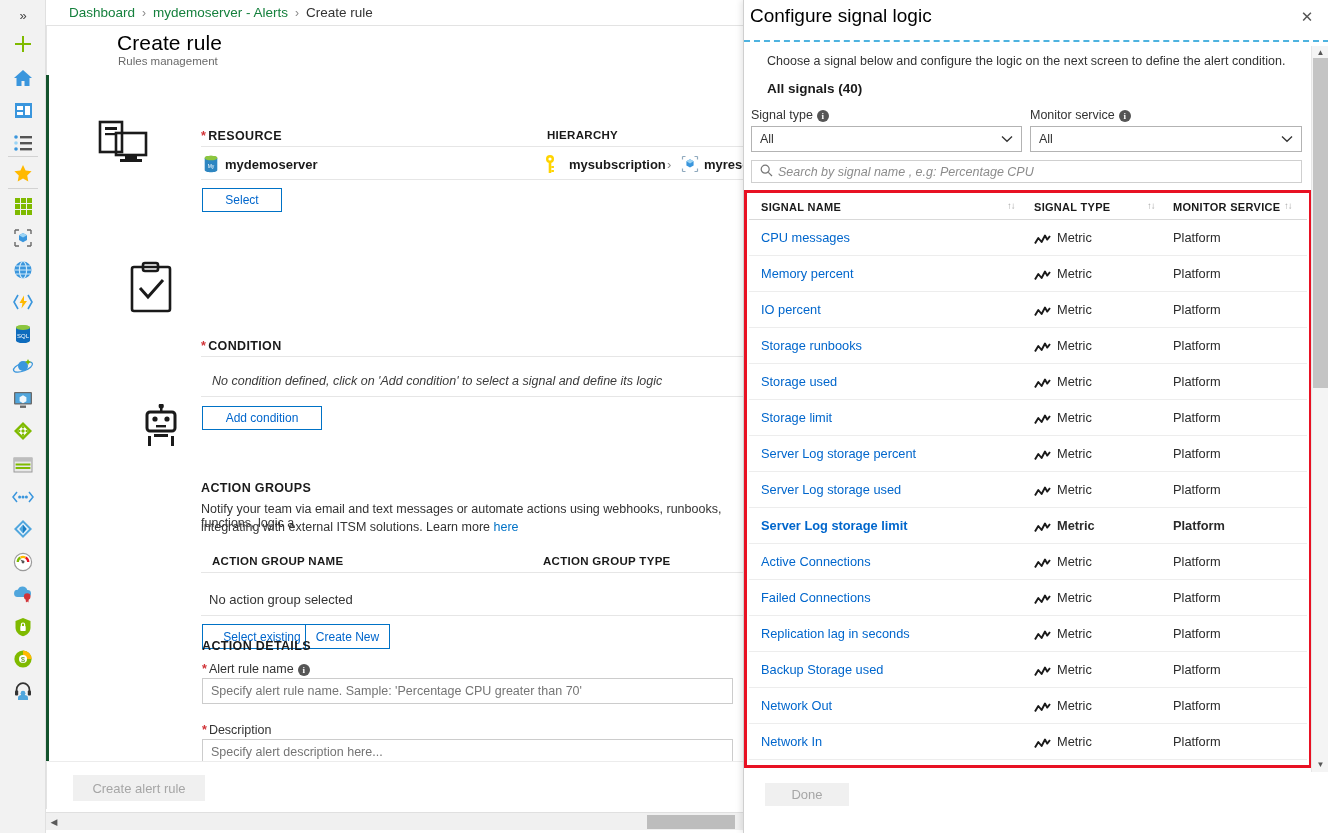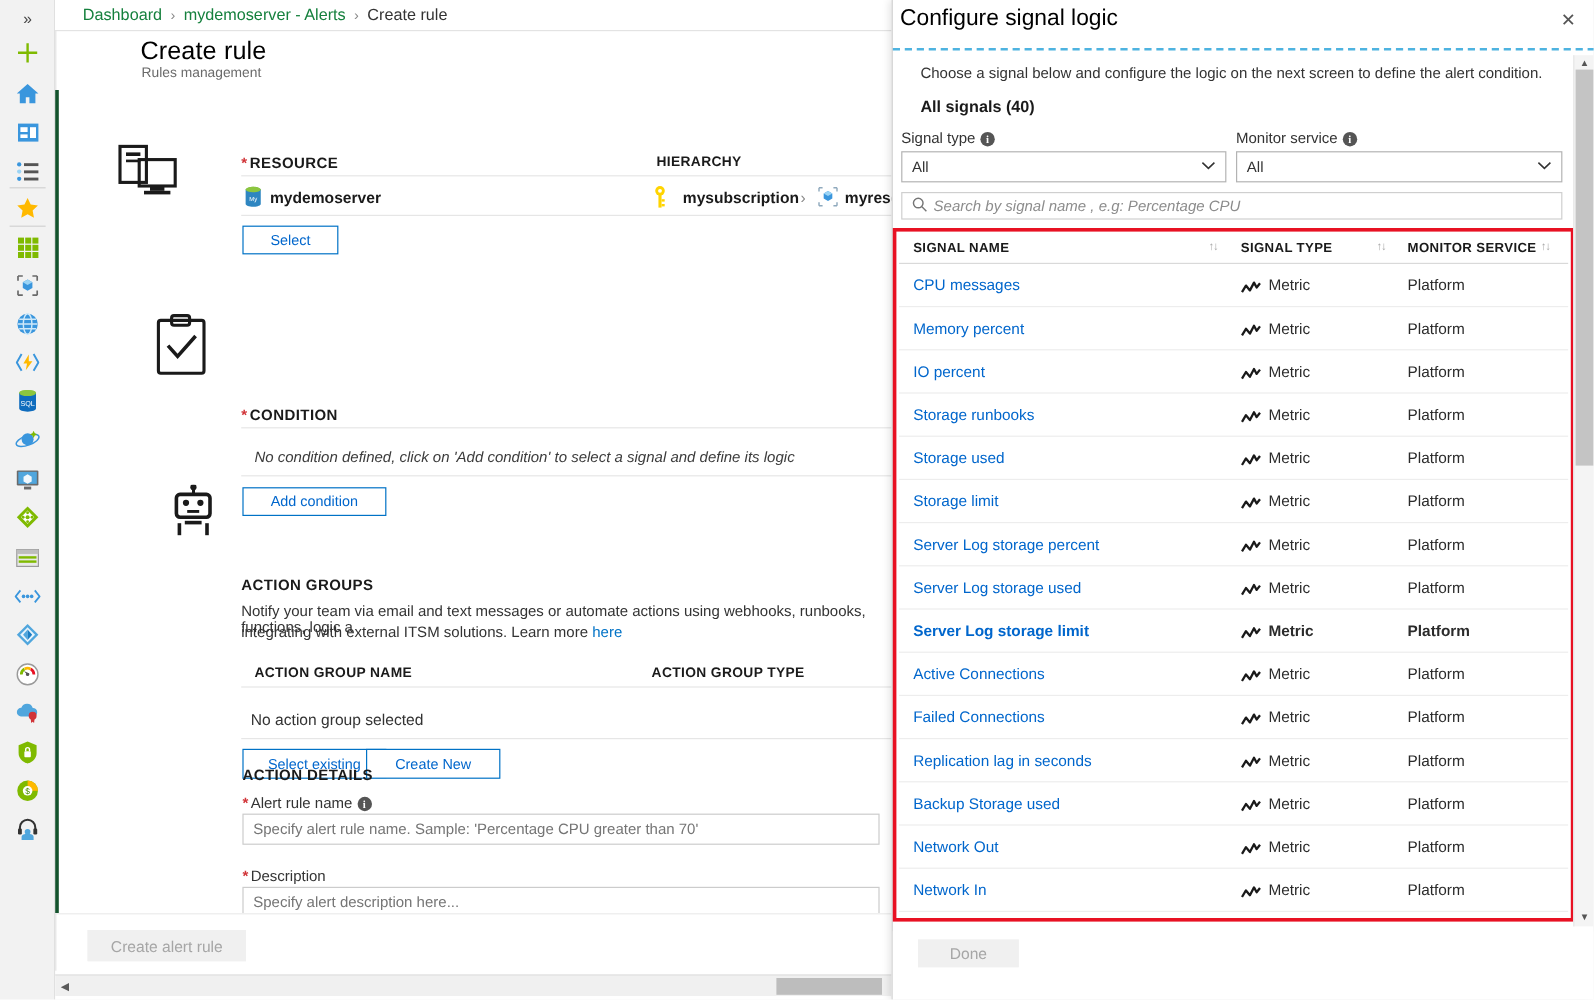--- a/index.html
+++ b/index.html
@@ -523,21 +523,21 @@
         <span>integrating with external ITSM solutions. Learn more </span><span class="link-inline">here</span>
       </div>
       <div class="plain-text" style="left:152px; top:427px; font-size:12.5px">Notify your team via email and text messages or automate actions using webhooks, runbooks, functions, logic a</div>
 
       <div class="col-head" style="left:163px; top:480px; position:absolute">ACTION GROUP NAME</div>
       <div class="col-head" style="left:494px; top:480px; position:absolute">ACTION GROUP TYPE</div>
       <div class="hr" style="left:152px; top:497px; width:545px"></div>
       <div class="plain-text" style="left:160px; top:517px">No action group selected</div>
       <div class="hr" style="left:152px; top:540px; width:545px"></div>
       <div class="btn-outline" style="left:153px; top:549px; width:120px; height:25px">Select existing</div>
-      <div class="btn-outline" style="left:256px; top:549px; width:112px; height:25px">Create New</div>
+      <div class="btn-outline" style="left:256px; top:549px; width:85px; height:25px">Create New</div>
 
       <div class="sec-title" style="left:153px; top:564px; font-size:12.5px">ACTION DETAILS</div>
       <div class="field-label" style="left:153px; top:587px">
         <span class="req-star">*</span><span>Alert rule name</span><span class="info-dot">i</span>
       </div>
       <input class="textfield" style="left: 153px; top: 603px; width: 531px; height: 26px;" placeholder="Specify alert rule name. Sample: 'Percentage CPU greater than 70'">
       <div class="field-label" style="left:153px; top:648px">
         <span class="req-star">*</span><span>Description</span>
       </div>
       <input class="textfield" style="left: 153px; top: 664px; width: 531px; height: 26px;" placeholder="Specify alert description here...">

